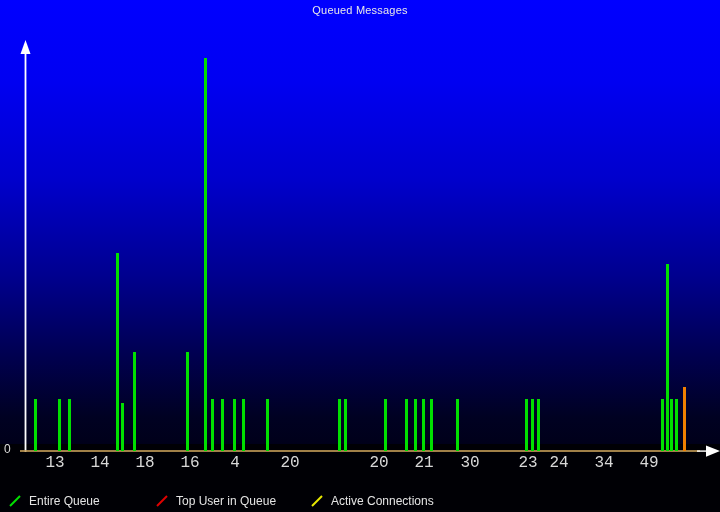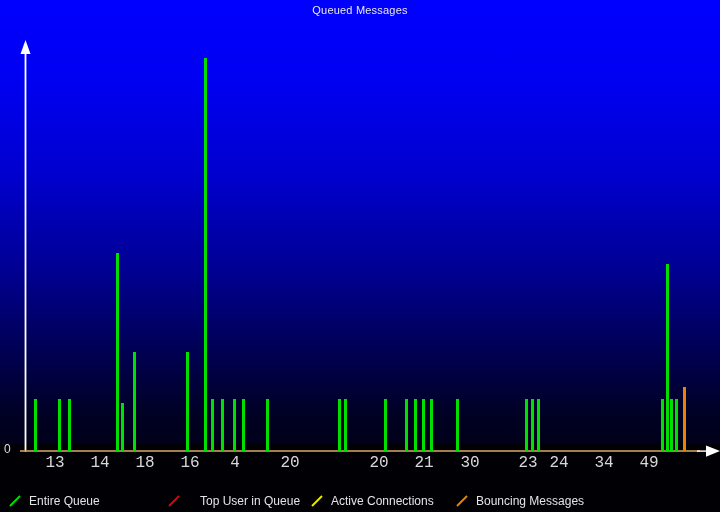--- a/index.html
+++ b/index.html
@@ -189,33 +189,27 @@
       <div class="xtick" style="left: 649px;">49</div>
     </div>
 
   <div id="legend">
       <div class="legend-item" style="left: 8px;">
         <span class="legend-swatch"><svg width="14" height="14" viewBox="0 0 14 14">
             <line x1="2" y1="12" x2="12" y2="2" stroke="#00e000" stroke-width="2"></line>
           </svg></span>
         <span class="legend-label">Entire Queue</span>
       </div>
-      <div class="legend-item" style="left: 167px; gap: 12px;">
+      <div class="legend-item" style="left: 155px;">
         <span class="legend-swatch"><svg width="14" height="14" viewBox="0 0 14 14">
             <line x1="2" y1="12" x2="12" y2="2" stroke="#e00000" stroke-width="2"></line>
           </svg></span>
         <span class="legend-label">Top User in Queue</span>
       </div>
       <div class="legend-item" style="left: 310px; align-items: center;">
         <span class="legend-swatch"><svg width="14" height="14" viewBox="0 0 14 14">
             <line x1="2" y1="12" x2="12" y2="2" stroke="#e8e800" stroke-width="2"></line>
           </svg></span>
         <span class="legend-label">Active Connections</span>
       </div>
-      <div class="legend-item" style="left: 455px;">
-        <span class="legend-swatch"><svg width="14" height="14" viewBox="0 0 14 14">
-            <line x1="2" y1="12" x2="12" y2="2" stroke="#f08000" stroke-width="2"></line>
-          </svg></span>
-        <span class="legend-label">Bouncing Messages</span>
-      </div>
     </div>
 
 </div>
 
 </body></html>

